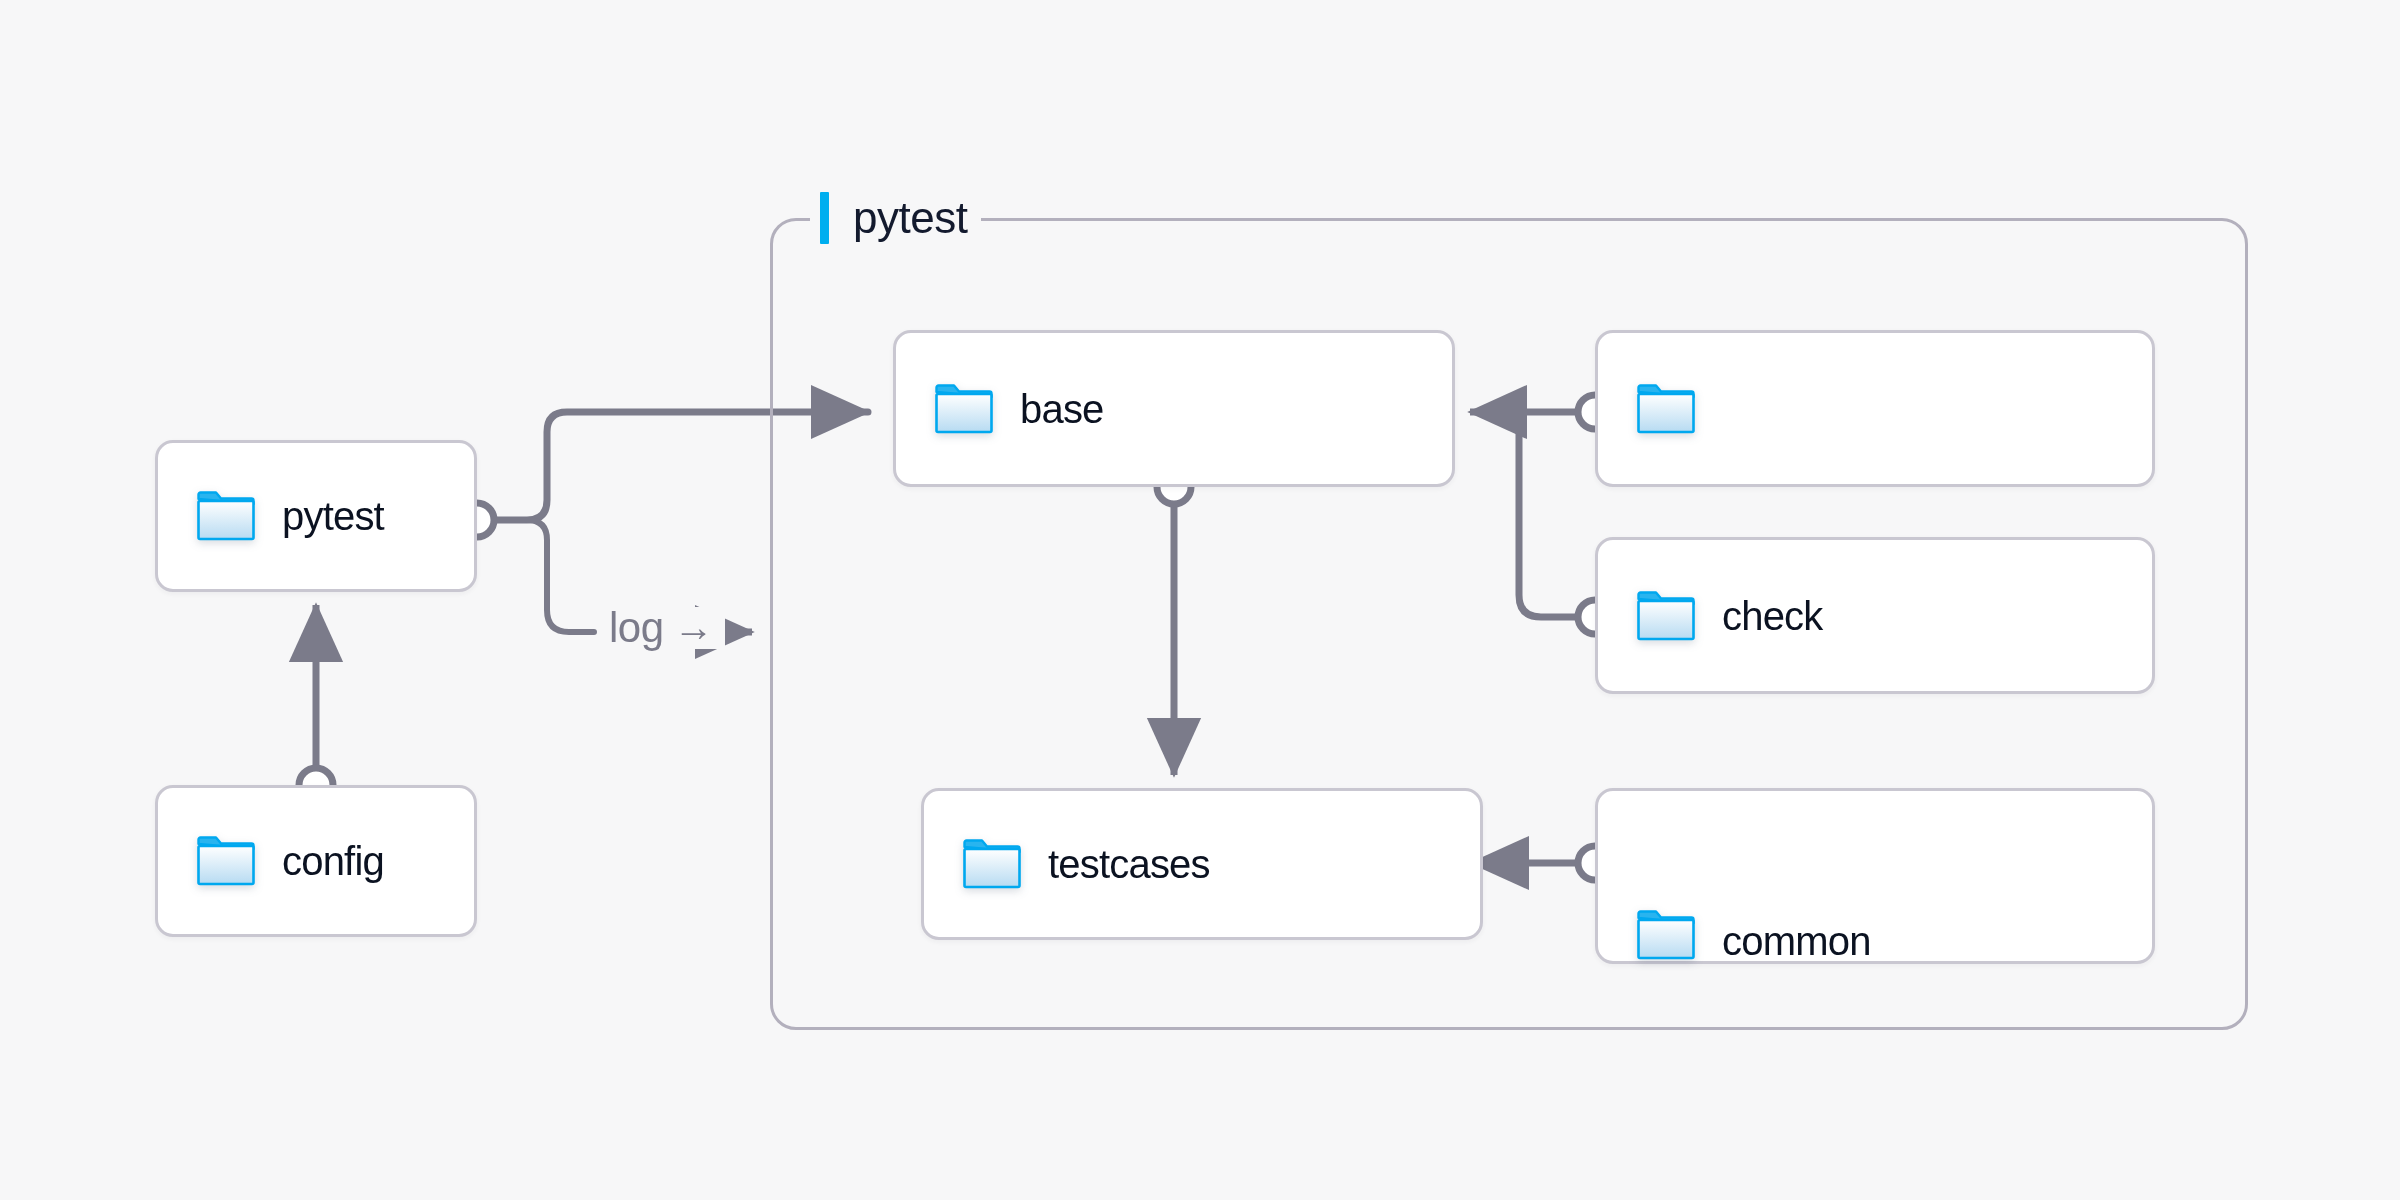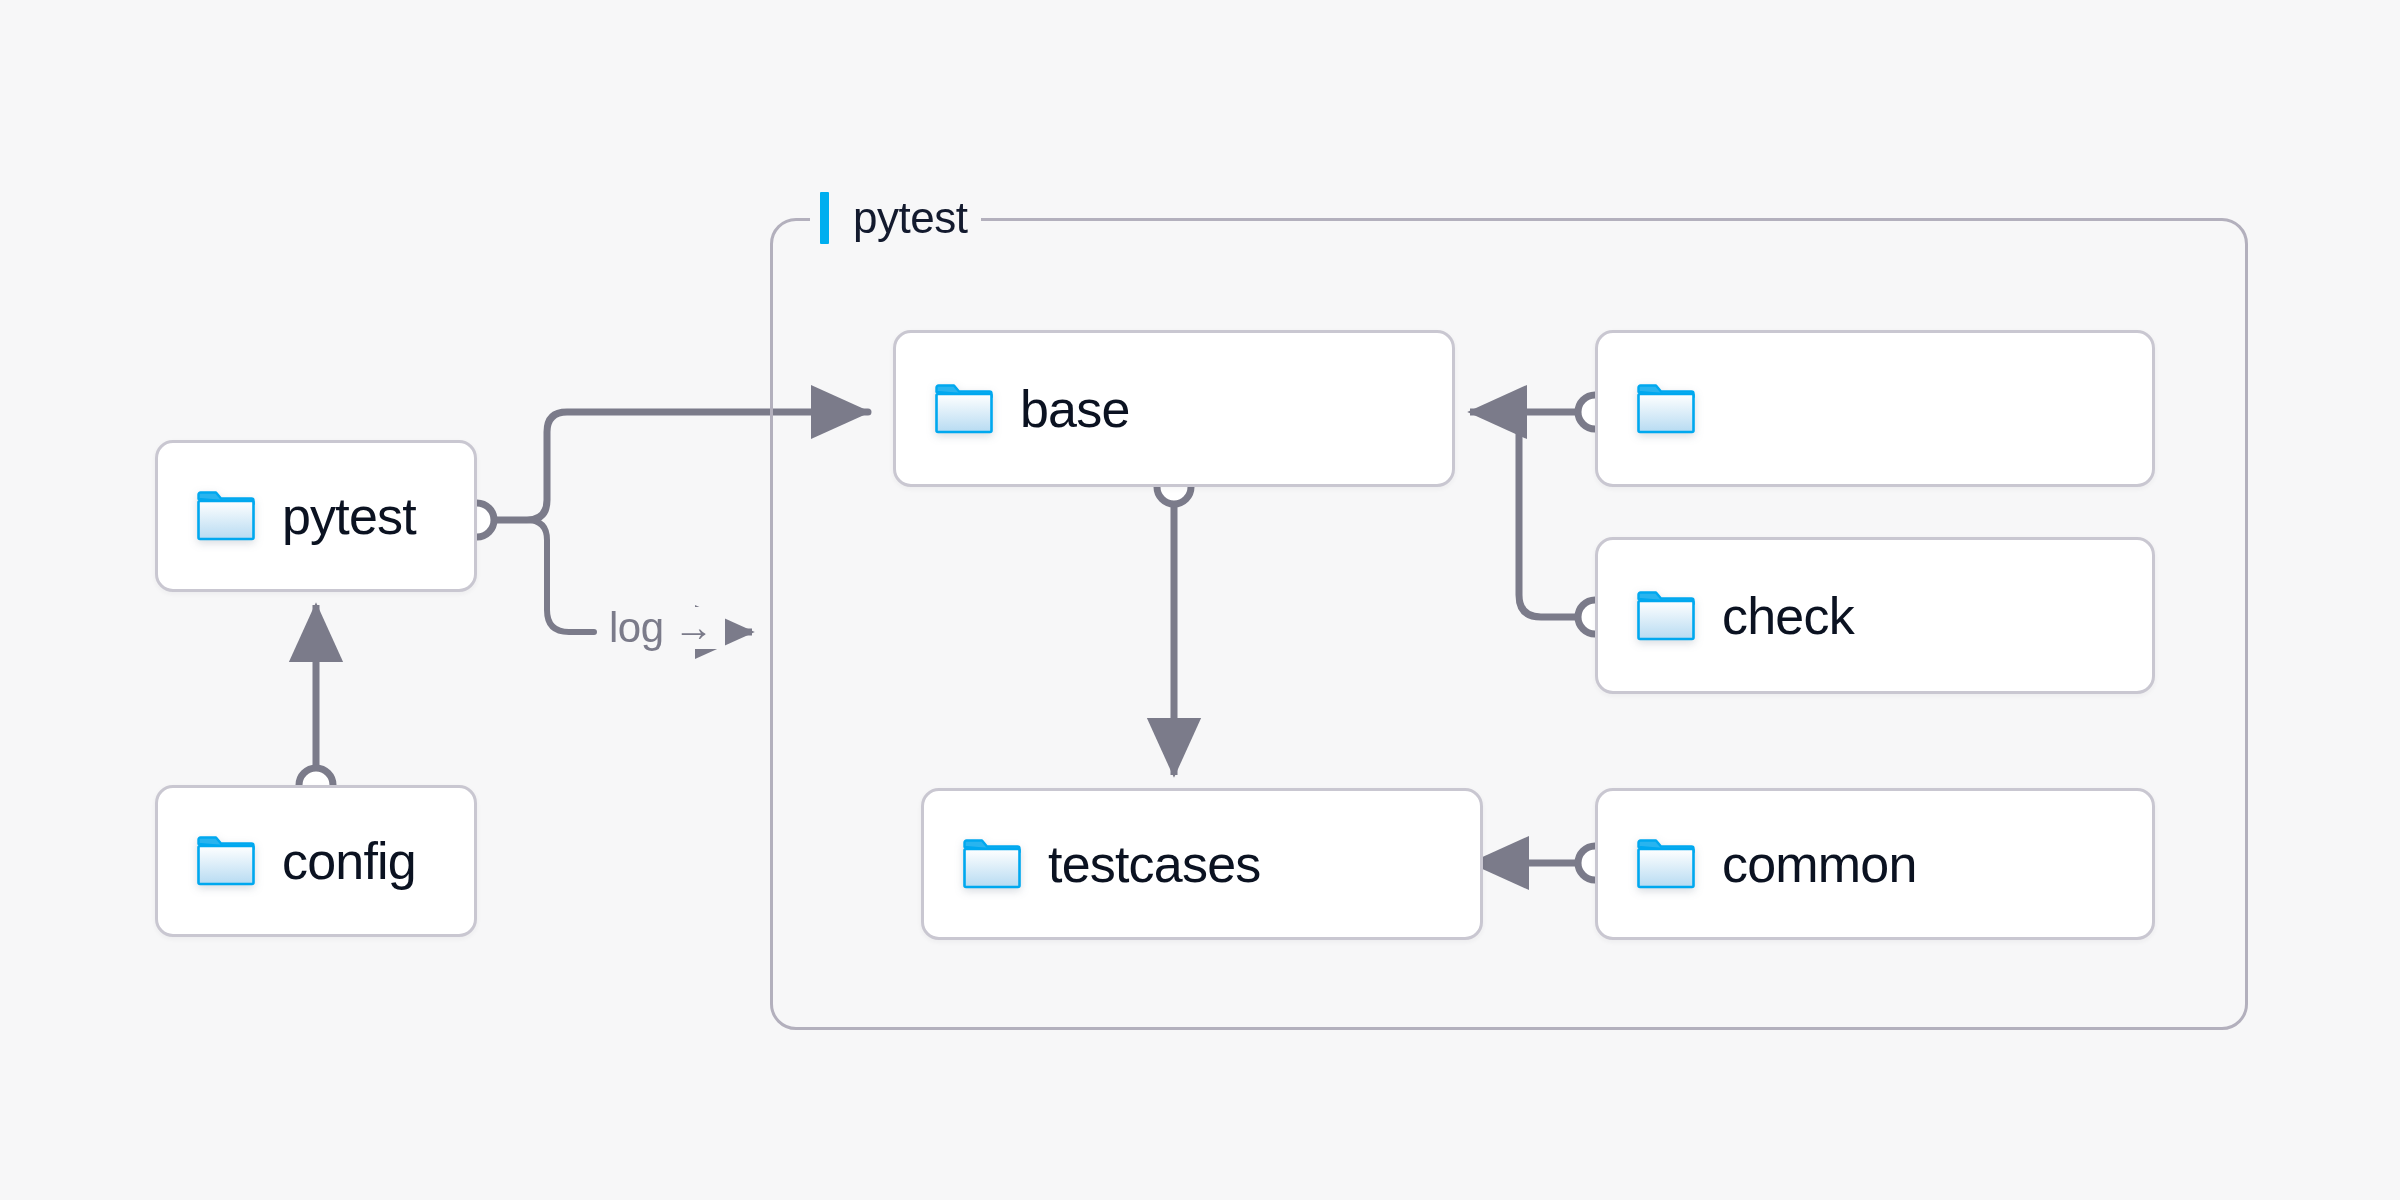--- a/index.html
+++ b/index.html
@@ -55,21 +55,21 @@
     border: 3px solid #c9c7d1;
     border-radius: 18px;
     box-sizing: border-box;
     display: flex;
     align-items: center;
     gap: 26px;
     padding-left: 38px;
     box-shadow: 0 2px 5px rgba(30,30,50,0.05);
   }
   .node-label {
-    font-size: 52px;
+    font-size: 40px;
     color: #0b1221;
     letter-spacing: -0.8px;
     white-space: nowrap;
     line-height: 1;
   }
   .folder-ico {
     width: 60px;
     height: 52px;
     flex: 0 0 auto;
     display: block;
@@ -200,21 +200,21 @@
   </div>
 
   <div class="node" style="left:1595px; top:537px; width:560px; height:157px;">
     <svg class="folder-ico" viewBox="0 0 60 52">
       <path d="M2.5,9 L2.5,4.5 A2,2 0 0 1 4.5,2.5 L20,2.5 L25,8.5 L55.5,8.5 A2,2 0 0 1 57.5,10.5 L57.5,14 Z" fill="#29b4ef" stroke="#00a8ef" stroke-width="2.4" stroke-linejoin="round"></path>
       <rect x="2.5" y="11" width="55" height="38" rx="1.5" fill="url(#folderGrad)" stroke="#00a8ef" stroke-width="2.6"></rect>
     </svg>
     <span class="node-label">check</span>
   </div>
 
-  <div class="node" style="left:1595px; top:788px; width:560px; height:152px;">
+  <div class="node" style="left:1595px; top:788px; width:560px; height:176px;align-items:flex-end;">
     <svg class="folder-ico" viewBox="0 0 60 52">
       <path d="M2.5,9 L2.5,4.5 A2,2 0 0 1 4.5,2.5 L20,2.5 L25,8.5 L55.5,8.5 A2,2 0 0 1 57.5,10.5 L57.5,14 Z" fill="#29b4ef" stroke="#00a8ef" stroke-width="2.4" stroke-linejoin="round"></path>
       <rect x="2.5" y="11" width="55" height="38" rx="1.5" fill="url(#folderGrad)" stroke="#00a8ef" stroke-width="2.6"></rect>
     </svg>
     <span class="node-label">common</span>
   </div>
 
 </div>
 
 </body></html>

